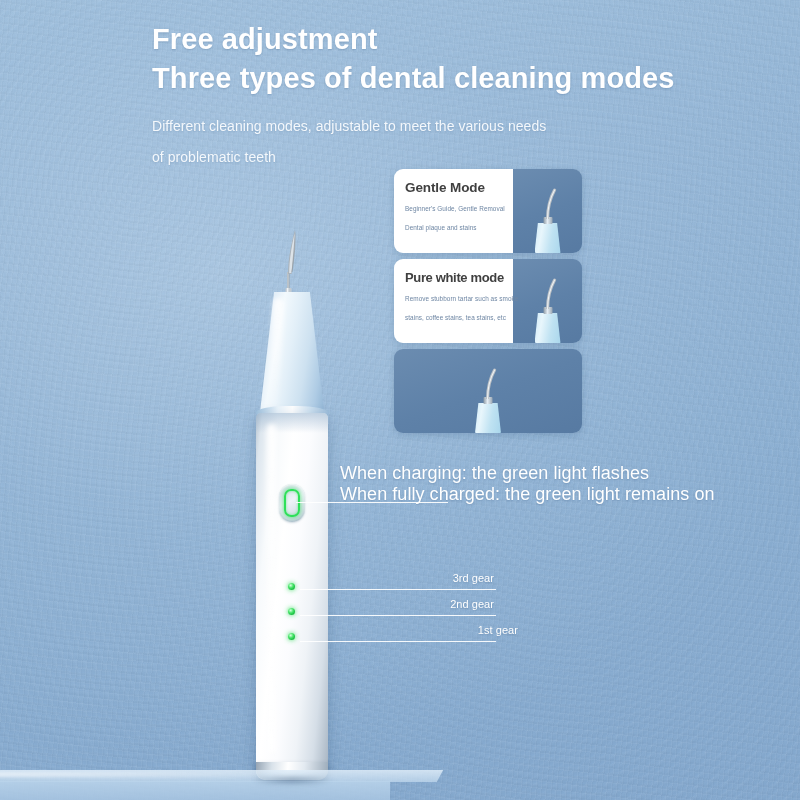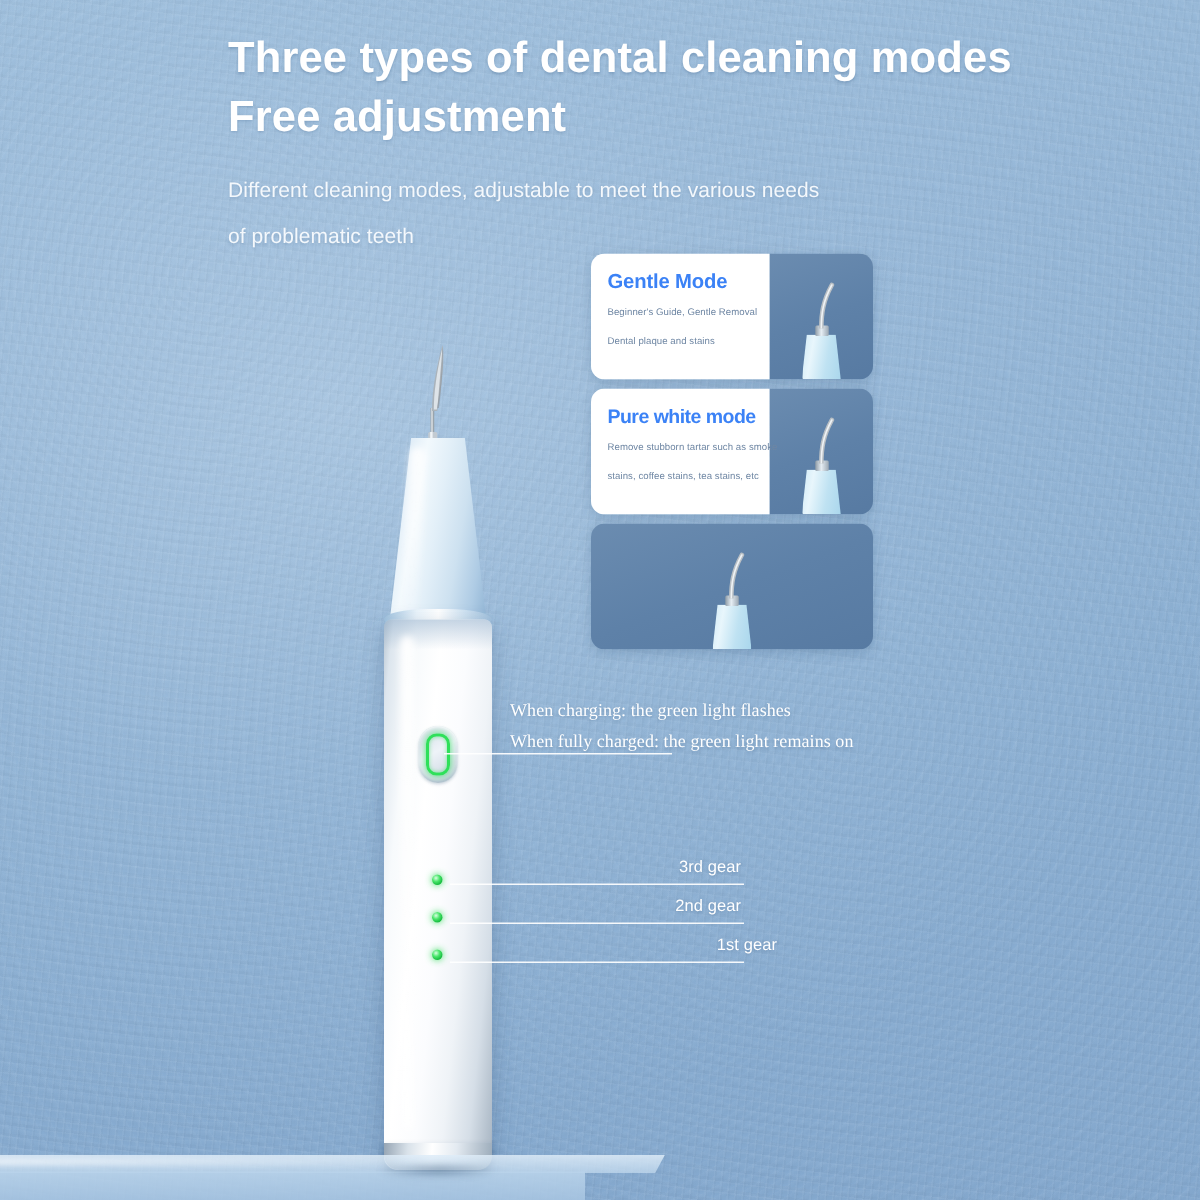--- a/index.html
+++ b/index.html
@@ -81,21 +81,21 @@
     box-shadow: 0 2px 7px rgba(45,80,120,0.22);
   }
   .card-text {
     width: 119px;
     background: #ffffff;
     padding: 11px 0 0 11px;
     position: relative;
     z-index: 2;
   }
   .card-title {
-    color: #3b82f6;
+    color: #404040;
     font-size: 13.5px;
     font-weight: bold;
     line-height: 16px;
     letter-spacing: -0.1px;
     white-space: nowrap;
   }
   .card-title.wide { font-size: 13px; letter-spacing: -0.35px; }
   .card-desc {
     margin-top: 6px;
     color: #6e86a3;
@@ -267,26 +267,25 @@
     box-shadow: 0 0 5px rgba(40,220,80,0.9);
   }
   #led3 { top: 355px; }
   #led2 { top: 380px; }
   #led1 { top: 405px; }
 
   
   .ann-text {
     position: absolute;
     color: #ffffff;
-    font-size: 12px;
+    font-size: 18px;
     line-height: 21px;
     letter-spacing: 0.05px;
     text-shadow: 0 1px 2px rgba(55,90,130,0.3);
     white-space: nowrap;
-    font-family: Liberation Serif, serif;
   }
   #charge-ann { left: 340px; top: 463px; }
 
   .leader {
     position: absolute;
     height: 1px;
     background: rgba(255,255,255,0.92);
   }
   #leader-charge { left: 296px; top: 502px; width: 152px; }
 
@@ -348,22 +347,22 @@
   }
 </style>
 </head>
 <body>
 
 <div id="page">
 
   <div id="texture"></div>
 
   <div id="headline">
+    <div class="h-line">Free adjustment</div>
     <div class="h-line">Three types of dental cleaning modes</div>
-    <div class="h-line">Free adjustment</div>
     <div id="sub-wrap">
       <div class="sub-line">Different cleaning modes, adjustable to meet the various needs</div>
       <div class="sub-line">of problematic teeth</div>
     </div>
   </div>
 
   <div id="cards">
 
     <div class="card">
       <div class="card-text">

